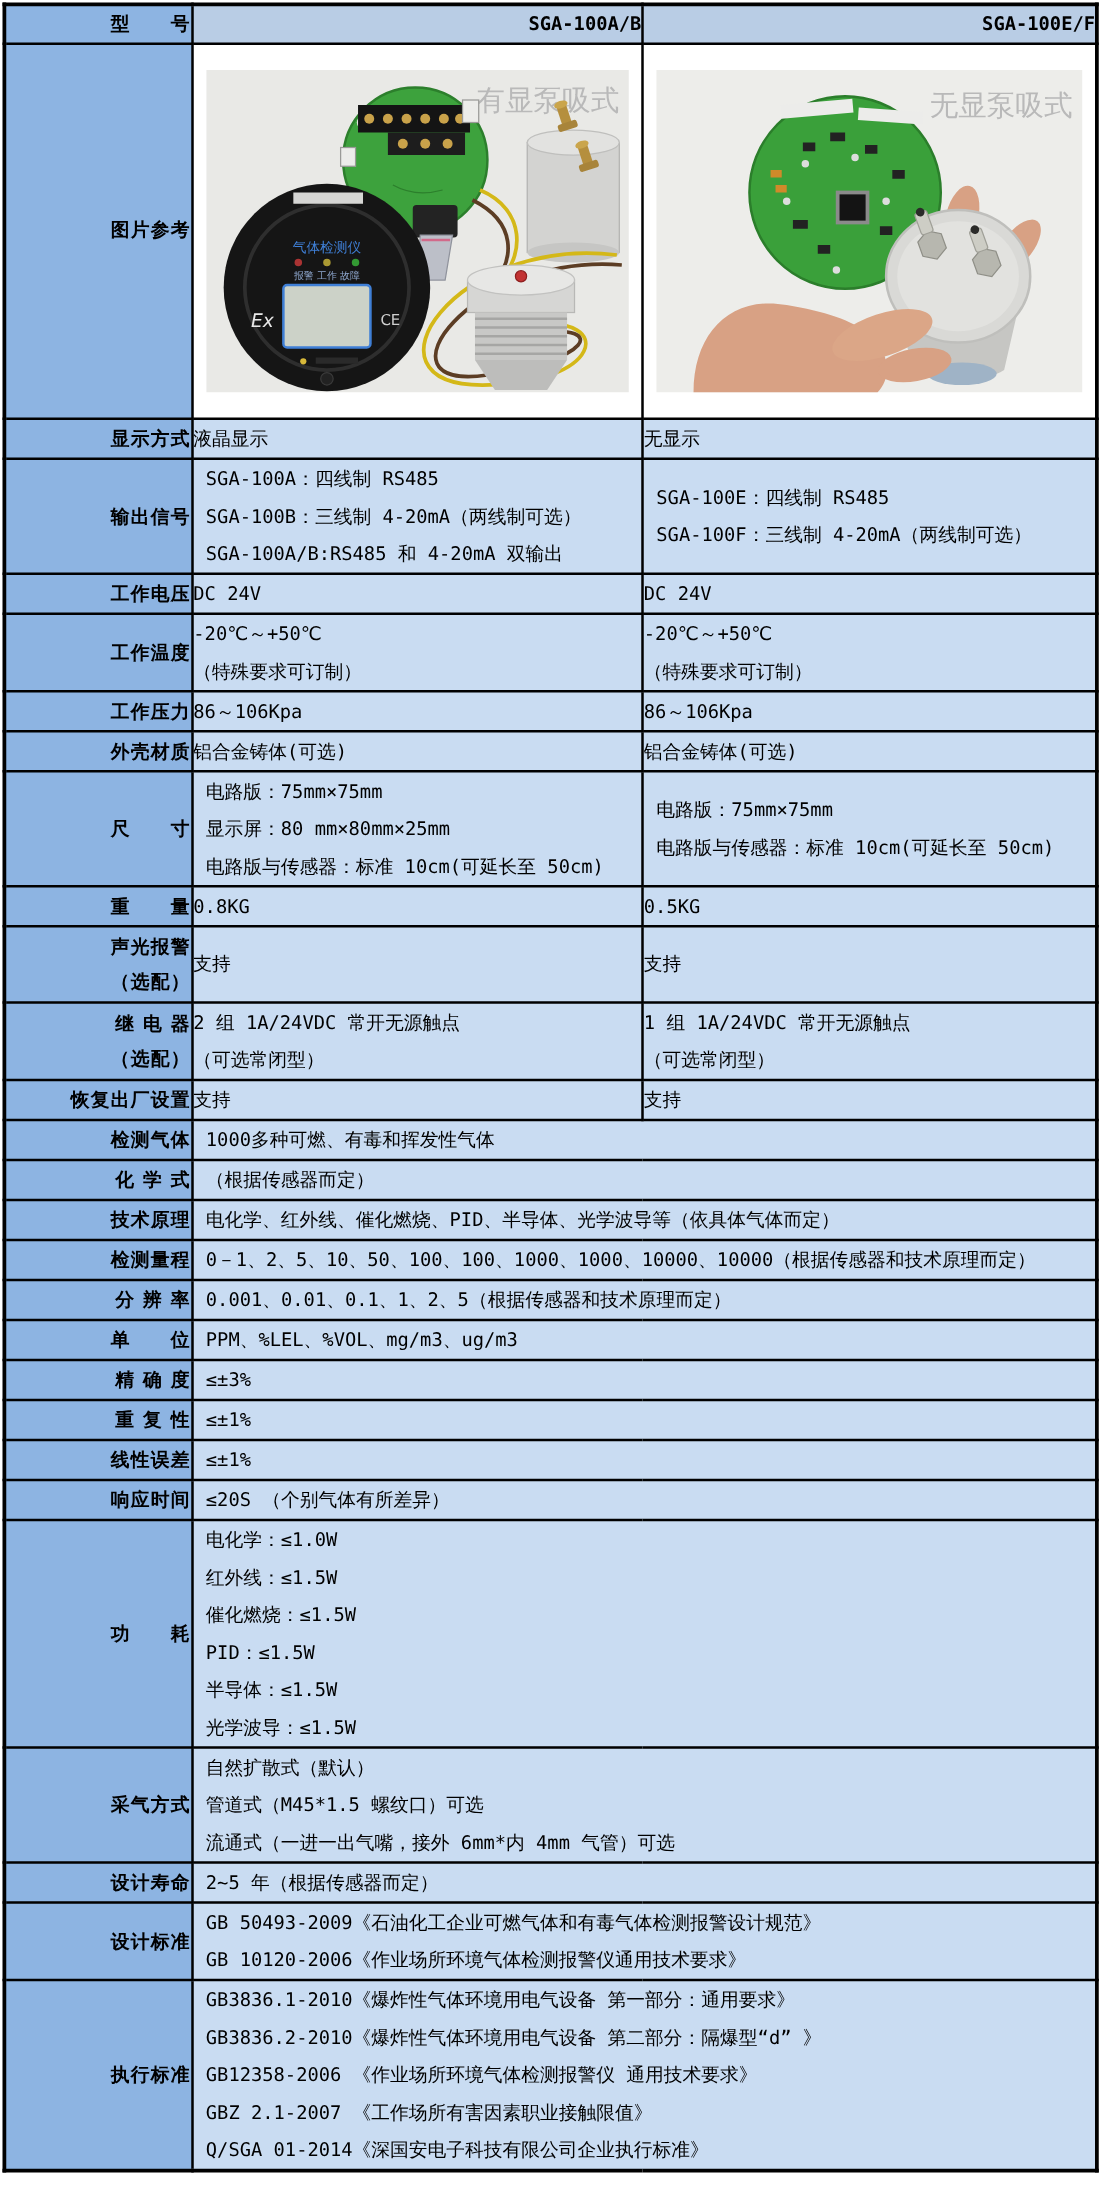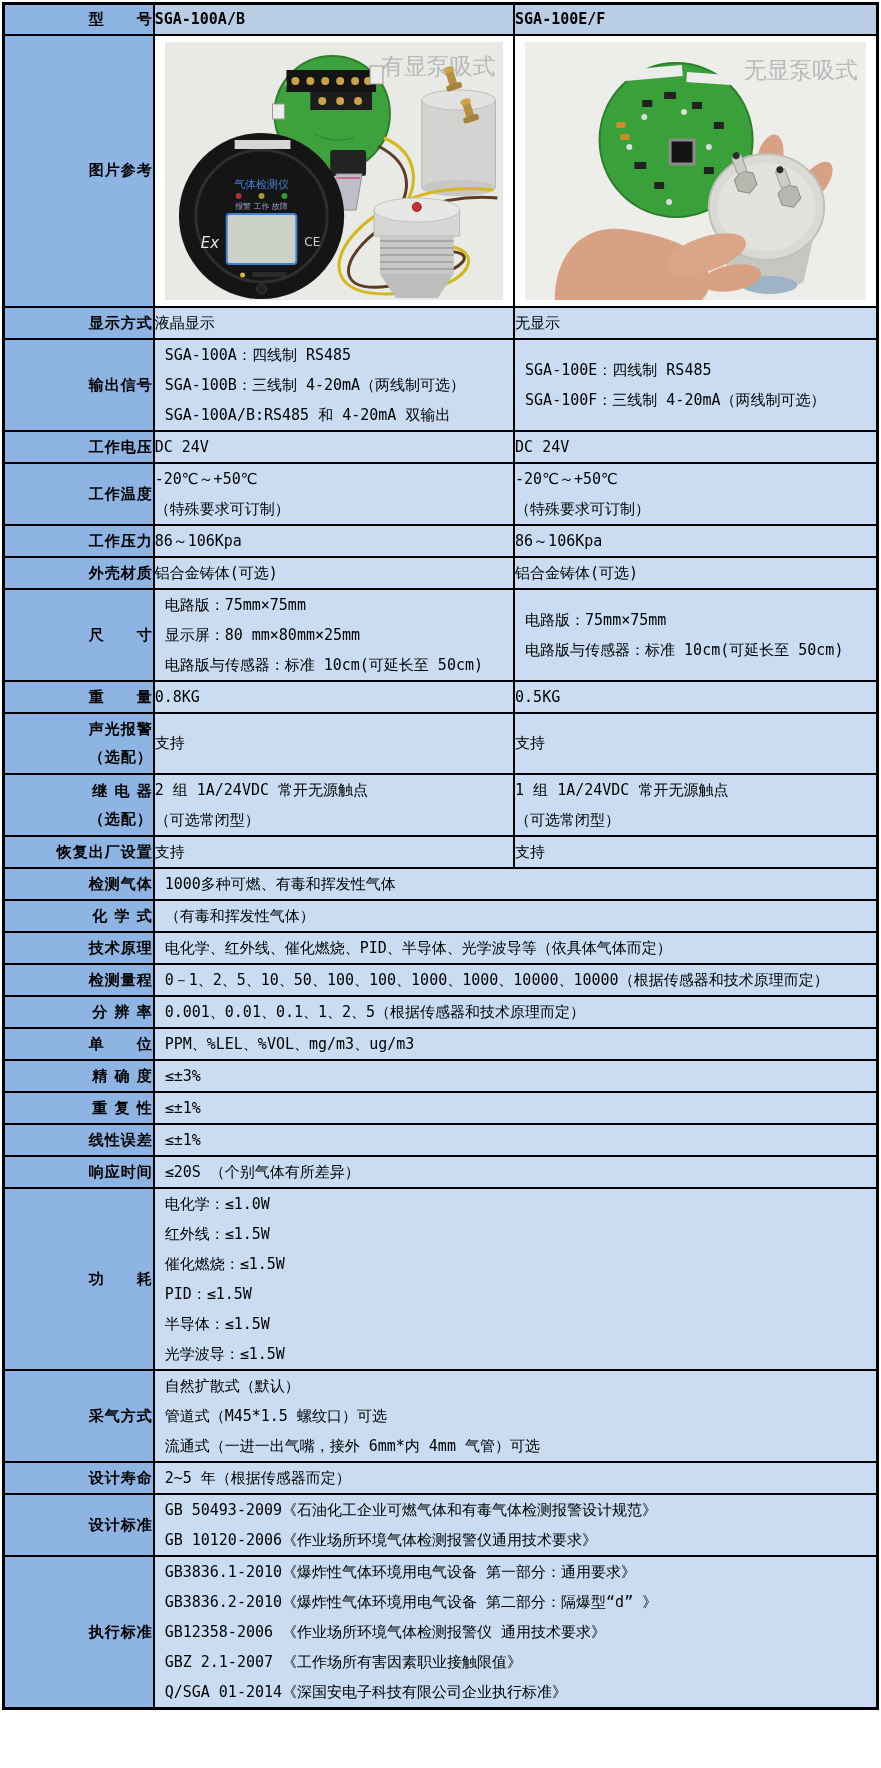--- a/index.html
+++ b/index.html
@@ -3,27 +3,27 @@
 <meta charset="utf-8">
 <style>
   html,body{margin:0;padding:0;background:#ffffff;}
   body{width:881px;height:1768px;overflow:hidden;font-family:"DejaVu Sans",sans-serif;}
   .wrap{padding:2px 0 0 2px;}
   table.spec{border-collapse:collapse;table-layout:fixed;width:877px;border:3px solid #000;}
   col.c-lbl{width:150px;} col.c-1{width:360px;} col.c-2{width:363px;}
   th,td{border:2px solid #000;padding:0;vertical-align:middle;color:#000;font-size:15px;}
   .lbl{background:#8DB4E2;font-weight:bold;text-align:right;font-family:"DejaVu Sans",sans-serif;letter-spacing:1px;}
   .lbl div{line-height:28px;}
-  .hdr{background:#B9CDE5;font-weight:bold;text-align:left;font-family:"DejaVu Sans Mono","DejaVu Sans",monospace;}
+  .hdr{background:#B9CDE5;font-weight:bold;text-align:right;font-family:"DejaVu Sans Mono","DejaVu Sans",monospace;}
   .dat{background:#C9DCF2;font-family:"DejaVu Sans Mono","DejaVu Sans",monospace;font-weight:normal;}
   .dat div{line-height:30px;}
   .ctr{text-align:left;}
   .lft{text-align:left;padding-left:10px;}
   .photo{background:#ffffff;padding:0;}
-  .photo-wrap{padding:6px 10px;height:258px;}
+  .photo-wrap{padding:20px 10px;height:258px;}
   .photo-wrap svg{display:block;width:100%;height:100%;}
 </style>
 </head>
 <body>
 
 <div class="wrap">
 <table class="spec">
 <colgroup>
         <col class="c-lbl">
         <col class="c-1">
@@ -318,21 +318,21 @@
           </th>
   <td class="dat lft" colspan="2">
             <div>1000多种可燃、有毒和挥发性气体</div>
           </td>
 </tr>
 <tr style="height:31px">
   <th class="lbl">
             <div>化 学 式</div>
           </th>
   <td class="dat lft" colspan="2">
-            <div>（有毒和挥发性气体）</div>
+            <div>（根据传感器而定）</div>
           </td>
 </tr>
 <tr style="height:31px">
   <th class="lbl">
             <div>技术原理</div>
           </th>
   <td class="dat lft" colspan="2">
             <div>电化学、红外线、催化燃烧、PID、半导体、光学波导等（依具体气体而定）</div>
           </td>
 </tr>

